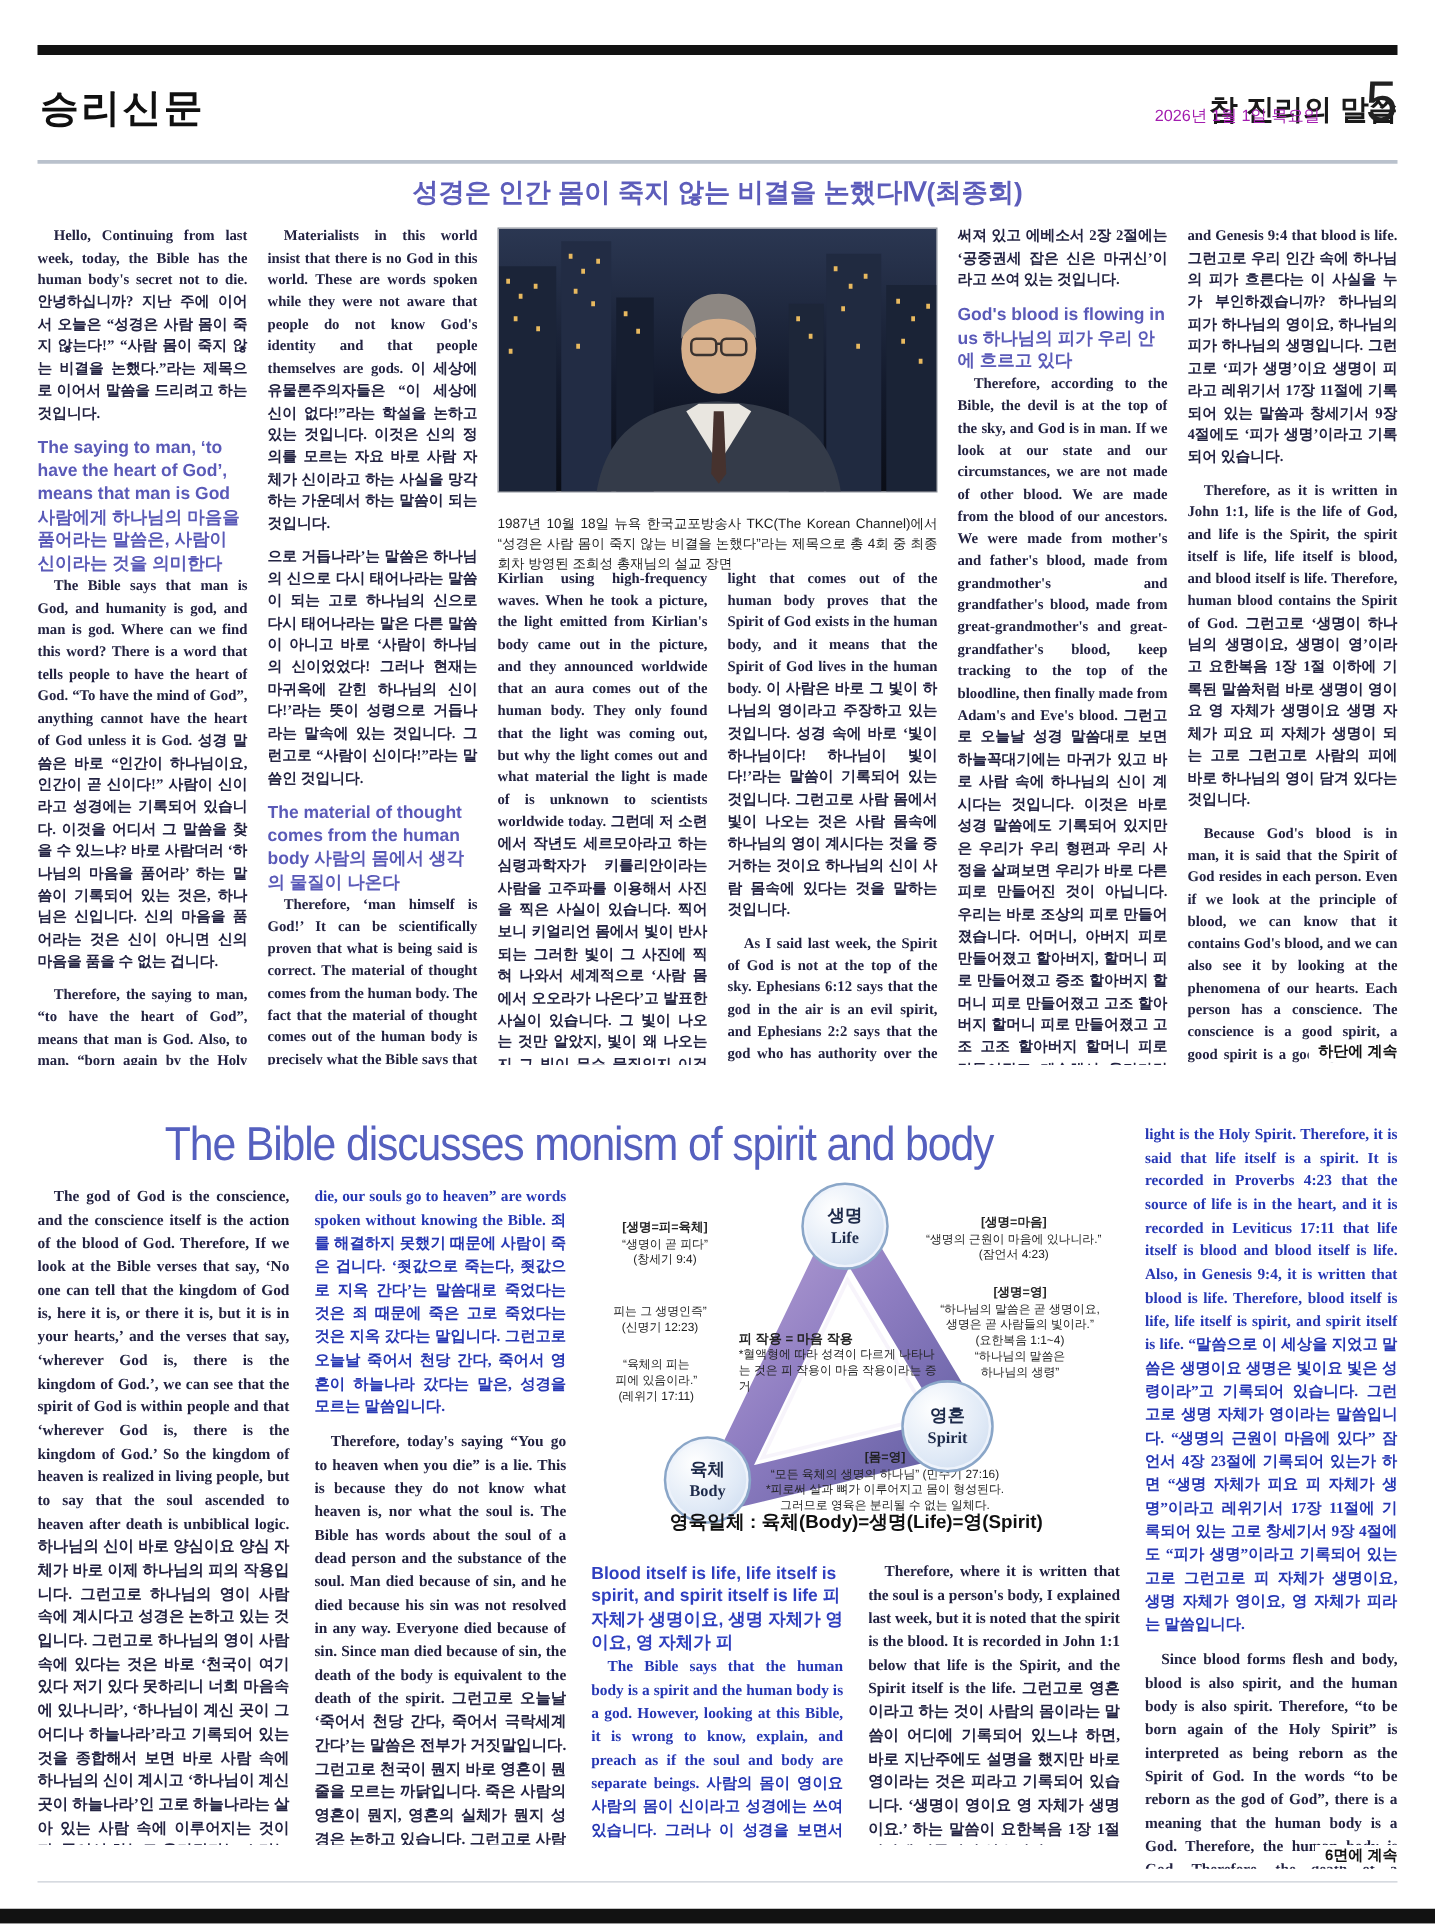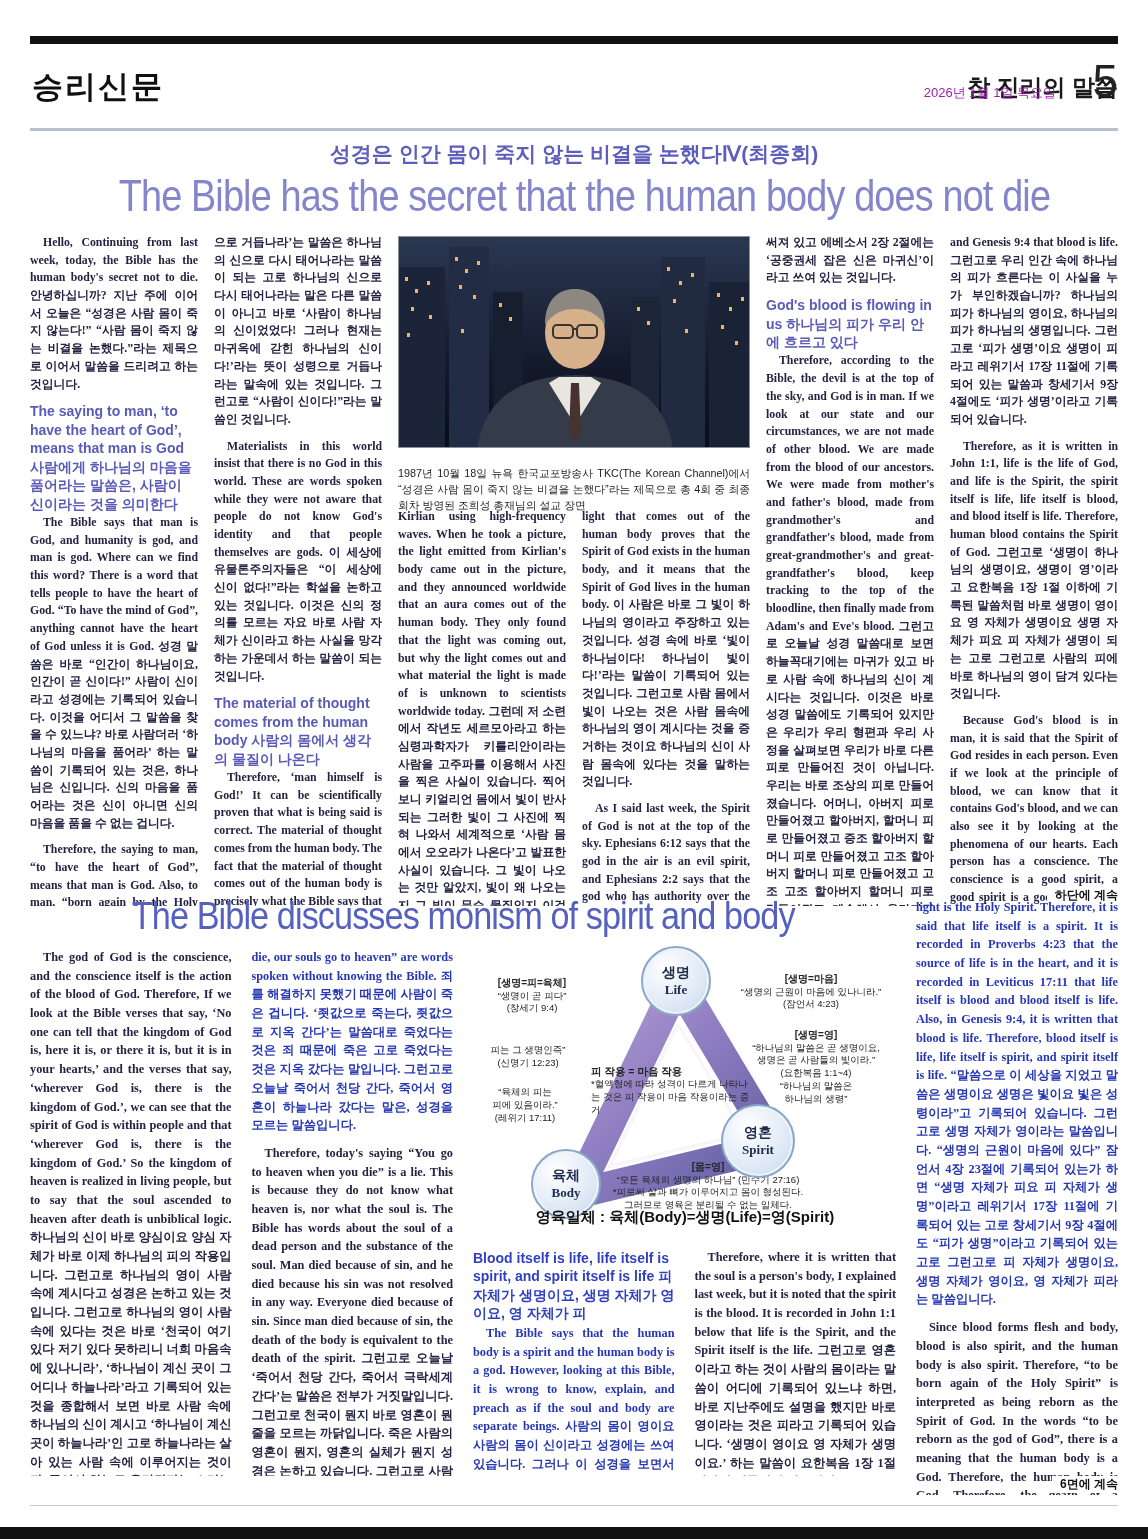--- a/index.html
+++ b/index.html
@@ -85,23 +85,20 @@
   <div class="hdr">
     <div class="paper-name">승리신문</div>
     <div class="section-title">참 진리의 말씀</div>
     <div class="hdr-date">2026년 1월 1일 목요일</div>
     <div class="page-num">5</div>
   </div>
   <div class="hdr-rule"></div>
 
   <div class="article1">
     <div class="kicker">성경은 인간 몸이 죽지 않는 비결을 논했다Ⅳ(최종회)</div>
-    <div class="hl-wrap">
-      <span class="hl-a1">The Bible has the secret that the human body does not die</span>
-    </div>
     <div class="a1-cols">
 
       <div class="photo-block">
         <div class="photo-frame">
           <svg width="352" height="212" viewBox="0 0 352 212" xmlns="http://www.w3.org/2000/svg">
             <defs>
               <linearGradient id="sky" x1="0" y1="0" x2="0" y2="1">
                 <stop offset="0" stop-color="#2b3752"></stop>
                   <stop offset="0.6" stop-color="#131a2c"></stop>
                   <stop offset="1" stop-color="#0a0d16"></stop>
@@ -158,22 +155,22 @@
         <div class="photo-caption">1987년 10월 18일 뉴욕 한국교포방송사 TKC(The Korean Channel)에서 “성경은 사람 몸이 죽지 않는 비결을 논했다”라는 제목으로 총 4회 중 최종회차 방영된 조희성 총재님의 설교 장면</div>
       </div>
 
     <div class="col">
           <p class="para">Hello, Continuing from last week, today, the Bible has the human body's secret not to die.  안녕하십니까? 지난 주에 이어서 오늘은 “성경은 사람 몸이 죽지 않는다!” “사람 몸이 죽지 않는 비결을 논했다.”라는 제목으로 이어서 말씀을 드리려고 하는 것입니다.</p>
           <h3 class="subhead">The saying to man, ‘to have the heart of God’, means that man is God  사람에게 하나님의 마음을 품어라는 말씀은, 사람이 신이라는 것을 의미한다</h3>
           <p class="para">The Bible says that man is God, and humanity is god, and man is god. Where can we find this word? There is a word that tells people to have the heart of God. “To have the mind of God”, anything cannot have the heart of God unless it is God. 성경 말씀은 바로 “인간이 하나님이요, 인간이 곧 신이다!” 사람이 신이라고 성경에는 기록되어 있습니다. 이것을 어디서 그 말씀을 찾을 수 있느냐? 바로 사람더러 ‘하나님의 마음을 품어라’ 하는 말씀이 기록되어 있는 것은, 하나님은 신입니다. 신의 마음을 품어라는 것은 신이 아니면 신의 마음을 품을 수 없는 겁니다.</p>
           <p class="para">Therefore, the saying to man, “to have the heart of God”, means that man is God. Also, to man, “born again by the Holy Spirit”, is to be born again as the Spirit of God. To be reborn as God means that man used to be God, but now He is imprisoned in the devil's prison. Therefore, the saying means “man is a god.”  그런고로 사람더러 하나님의 마음을 품어라는 말은, 이 말씀은 바로 사람이 신이라는 것을 의미하는 것이요 또한 사람더러 ‘성령</p>
         </div>
         <div class="col">
+          <p class="para">Materialists in this world insist that there is no God in this world. These are words spoken while they were not aware that people do not know God's identity and that people themselves are gods.  이 세상에 유물론주의자들은 “이 세상에 신이 없다!”라는 학설을 논하고 있는 것입니다. 이것은 신의 정의를 모르는 자요 바로 사람 자체가 신이라고 하는 사실을 망각하는 가운데서 하는 말씀이 되는 것입니다.</p>
           <p class="para noind">으로 거듭나라’는 말씀은 하나님의 신으로 다시 태어나라는 말씀이 되는 고로 하나님의 신으로 다시 태어나라는 말은 다른 말씀이 아니고 바로 ‘사람이 하나님의 신이었었다! 그러나 현재는 마귀옥에 갇힌 하나님의 신이다!’라는 뜻이 성령으로 거듭나라는 말속에 있는 것입니다. 그런고로 “사람이 신이다!”라는 말씀인 것입니다.</p>
-          <p class="para">Materialists in this world insist that there is no God in this world. These are words spoken while they were not aware that people do not know God's identity and that people themselves are gods.  이 세상에 유물론주의자들은 “이 세상에 신이 없다!”라는 학설을 논하고 있는 것입니다. 이것은 신의 정의를 모르는 자요 바로 사람 자체가 신이라고 하는 사실을 망각하는 가운데서 하는 말씀이 되는 것입니다.</p>
           <h3 class="subhead">The material of thought comes from the human body 사람의 몸에서 생각의 물질이 나온다</h3>
           <p class="para">Therefore, ‘man himself is God!’ It can be scientifically proven that what is being said is correct. The material of thought comes from the human body. The fact that the material of thought comes out of the human body is precisely what the Bible says that the Spirit of God is light.  그런고로 ‘사람 자체가 신이다!’ 하는 말씀이 틀림이 없는 것을 과학적으로도 입증을 할 수가 있는 것입니다. 이것은 바로 사람 몸에서 생각의 물질이 나온다는 것입니다. 사람의 몸에서 생각의 물질이 나온다는 것은 바로 성경에도 ‘하나님의 신은 빛’이라고 한 것입니다.</p>
         </div>
         <div class="col offset">
           <p class="para noind">Kirlian using high-frequency waves. When he took a picture, the light emitted from Kirlian's body came out in the picture, and they announced worldwide that an aura comes out of the human body. They only found that the light was coming out, but why the light comes out and what material the light is made of is unknown to scientists worldwide today.  그런데 저 소련에서 작년도 세르모아라고 하는 심령과학자가 키를리안이라는 사람을 고주파를 이용해서 사진을 찍은 사실이 있습니다. 찍어보니 키얼리언 몸에서 빛이 반사되는 그러한 빛이 그 사진에 찍혀 나와서 세계적으로 ‘사람 몸에서 오오라가 나온다’고 발표한 사실이 있습니다. 그 빛이 나오는 것만 알았지, 빛이 왜 나오는지 그 빛이 무슨 물질인지 이것까지는 오늘날 이 세계 과학자들이 포착을 못하고 있는 것입니다.</p>
         </div>
         <div class="col offset">
           <p class="para noind">light that comes out of the human body proves that the Spirit of God exists in the human body, and it means that the Spirit of God lives in the human body.  이 사람은 바로 그 빛이 하나님의 영이라고 주장하고 있는 것입니다. 성경 속에 바로 ‘빛이 하나님이다! 하나님이 빛이다!’라는 말씀이 기록되어 있는 것입니다. 그런고로 사람 몸에서 빛이 나오는 것은 사람 몸속에 하나님의 영이 계시다는 것을 증거하는 것이요 하나님의 신이 사람 몸속에 있다는 것을 말하는 것입니다.</p>
           <p class="para">As I said last week, the Spirit of God is not at the top of the sky. Ephesians 6:12 says that the god in the air is an evil spirit, and Ephesians 2:2 says that the god who has authority over the air is a devil.  그런고로 하나님의 신은 지난주에도 말씀드렸지만 하늘 꼭대기에는 없는 것입니다. 공중권세 잡은 것이 마귀라고 쓰여 있고 공중의 신이 악신이라고 에베소서 6장 12절에도</p>
         </div>

